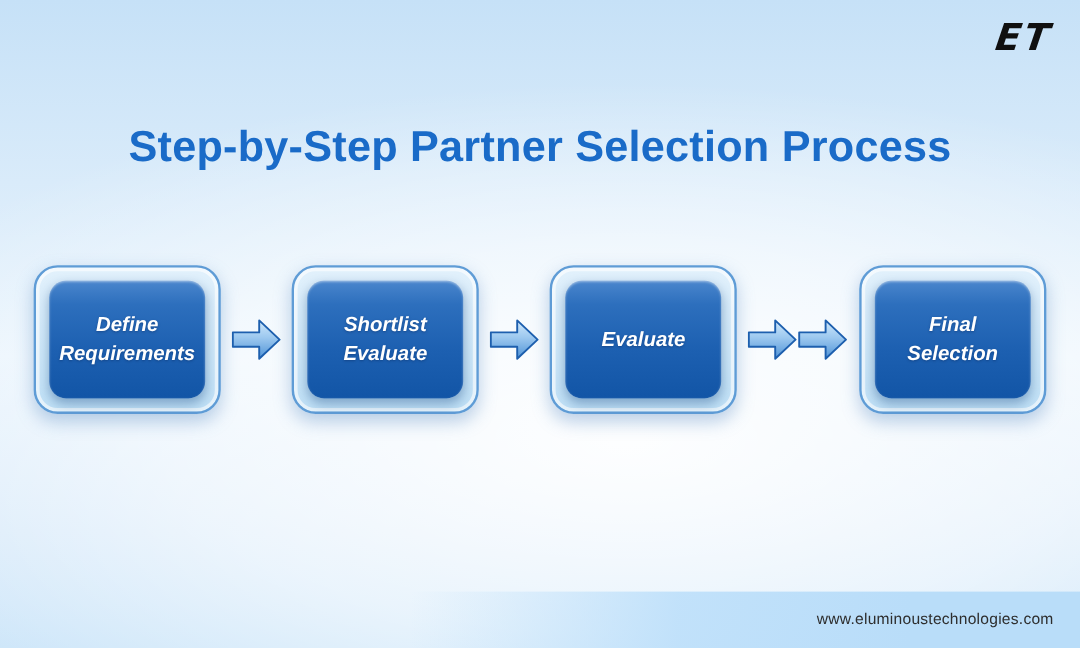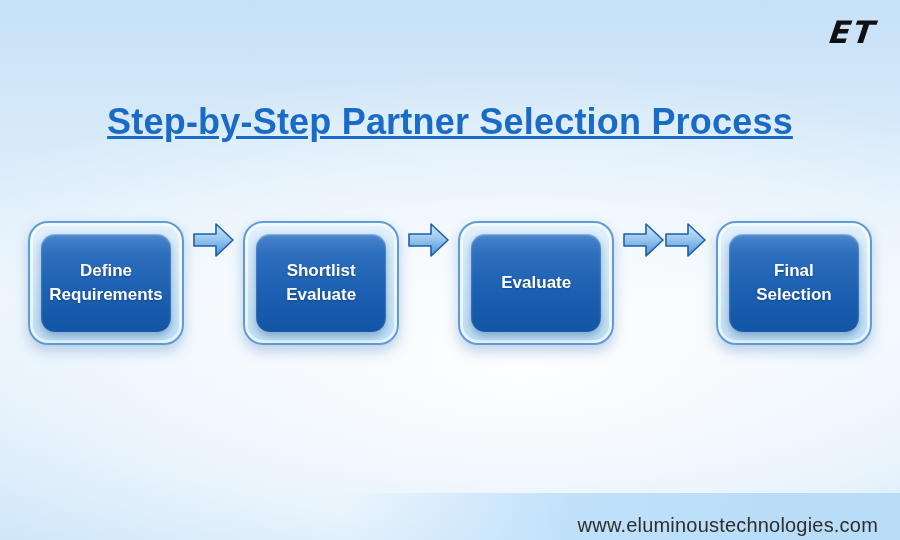--- a/index.html
+++ b/index.html
@@ -37,30 +37,30 @@
   }
 
   .title {
     position: absolute;
     top: 101px; left: 0; right: 0;
     text-align: center;
     font-size: 36px;
     font-weight: 700;
     color: #1a6bc8;
     letter-spacing: 0.2px;
-    text-decoration: underline;
   }
 
   .flow {
     position: absolute;
     top: 221px; left: 0; right: 0;
     padding: 0 28px;
     display: flex;
-    align-items: flex-start;
+    align-items: center;
     justify-content: space-between;
+    font-style: italic;
   }
 
   .step-outer {
     position: relative;
     z-index: 1;
     width: 156px;
     height: 124px;
     border: 2px solid #5f9cd6;
     border-radius: 20px;
     background: linear-gradient(180deg, #e2f1fc 0%, #cde7f8 60%, #bfe0f6 100%);
@@ -98,22 +98,22 @@
     position: relative;
     z-index: 2;
     width: 42px;
     height: 38px;
     margin: 0 -8px;
     flex: 0 0 auto;
   }
 
   .url {
     position: absolute;
-    right: 22px; bottom: 3px;
-    font-size: 20px;
+    right: 22px; bottom: 17px;
+    font-size: 13px;
     color: #2e2e2e;
     letter-spacing: 0.2px;
   }
 </style>
 </head>
 <body>
 
 <div class="slide">
 
   <svg width="0" height="0" style="position:absolute" aria-hidden="true">

